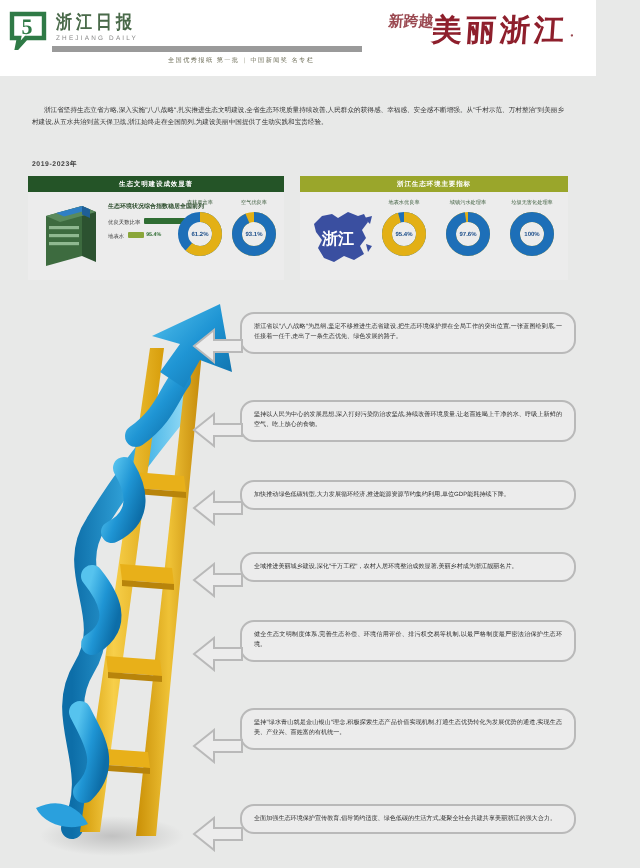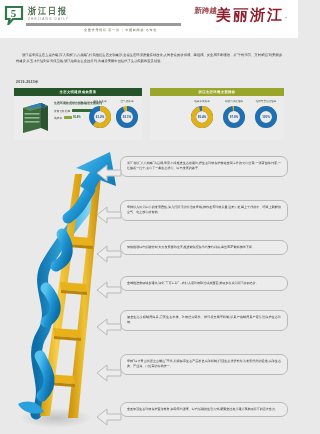--- a/index.html
+++ b/index.html
@@ -214,20 +214,29 @@
       </div>
     </div>
 
   </div>
 </div>
 
 <div class="panel panel-right">
   <div class="panel-head">浙江生态环境主要指标</div>
   <div class="panel-body">
 
+    <div class="map-shape">
+      <svg width="36" height="32" viewBox="0 0 36 32">
+        <path d="M6,13 L5,9 L9,5 L14,4 L17,6 L22,3 L27,5 L30,4 L32,8 L29,12
+                 L31,16 L28,20 L30,24 L25,27 L20,25 L15,28 L10,26 L7,21 L9,17 Z" fill="#3a4fa0"></path>
+        <path d="M30,6 L34,5 L33,9 Z" fill="#3a4fa0"></path>
+        <path d="M31,19 L34,20 L32,23 Z" fill="#3a4fa0"></path>
+        <text x="17" y="19" font-family="Liberation Serif, serif" font-size="8" font-weight="bold" fill="#ffffff" text-anchor="middle">浙江</text>
+      </svg>
+    </div>
 
     <div class="donut" style="left:40px;top:4px;">
       <div class="cap">地表水优良率</div>
       <div class="ring">
         <svg width="24" height="24" viewBox="0 0 24 24">
           <circle cx="12" cy="12" r="8.5" fill="none" stroke="#1d6fb8" stroke-width="5"></circle>
           <circle cx="12" cy="12" r="8.5" fill="none" stroke="#e3b015" stroke-width="5" stroke-dasharray="50.7 35.3" transform="rotate(-90 12 12)"></circle>
         </svg>
         <div class="pct">95.4%</div>
       </div>

